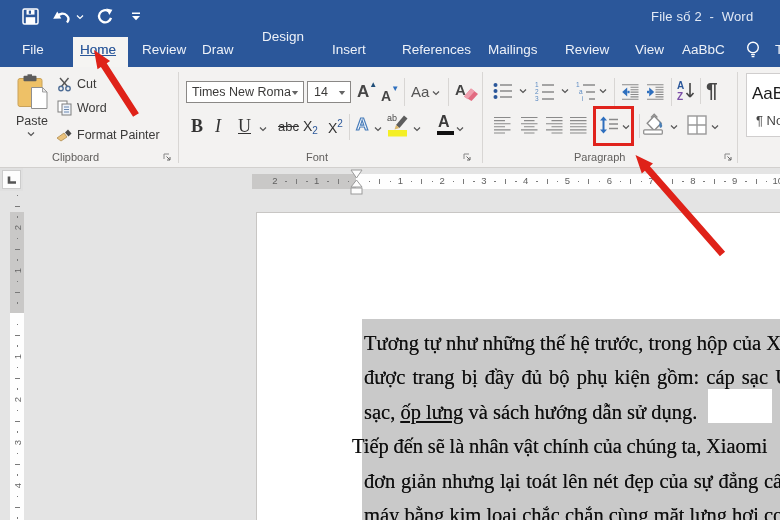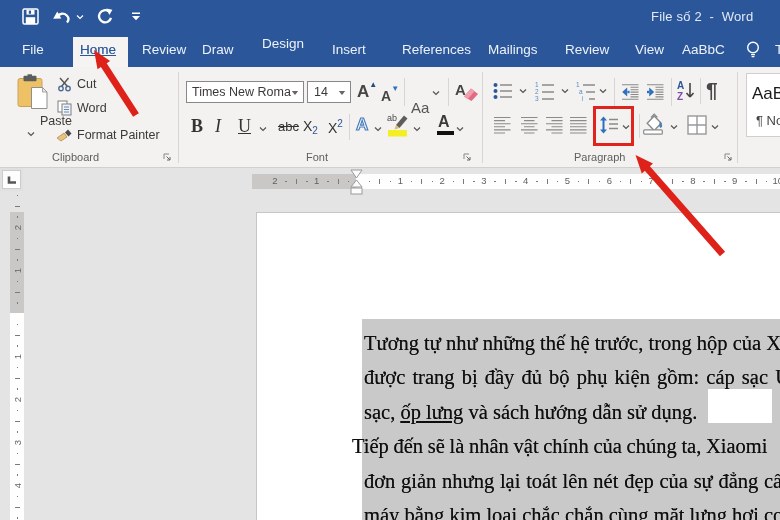--- a/index.html
+++ b/index.html
@@ -58,21 +58,21 @@
   </svg>
 </div>
 <div class="abs titletext">File số 2&nbsp; -&nbsp; Word</div>
 
 <div class="abs tabbar"></div>
 <div class="abs hometab"></div>
 <div class="tab" style="left:22px; top:33px;">File</div>
 <div class="tab" style="left:80px; top:33px; color:#2b579a; text-shadow:0 0 0.5px rgba(43,87,154,0.5);text-decoration:underline;">Home</div>
 <div class="tab" style="left:142px; top:33px;">Review</div>
 <div class="tab" style="left:202px; top:33px;">Draw</div>
-<div class="tab" style="left:262px; top:27px;">Design</div>
+<div class="tab" style="left:262px; top:20px;">Design</div>
 <div class="tab" style="left:332px; top:33px;">Insert</div>
 <div class="tab" style="left:402px; top:33px;">References</div>
 <div class="tab" style="left:488px; top:33px;">Mailings</div>
 <div class="tab" style="left:565px; top:33px;">Review</div>
 <div class="tab" style="left:635px; top:33px;">View</div>
 <div class="tab" style="left:682px; top:33px;">AaBbC</div>
 <div class="abs" style="left:746px; top:41px;">
   <svg width="14" height="19" viewBox="0 0 14 19">
     <circle cx="7" cy="6.5" r="5.3" fill="none" stroke="#fff" stroke-width="1.4"></circle>
     <path d="M4.9 11.5 L9.1 11.5 M5.1 13.6 L8.9 13.6 M5.6 15.6 L8.4 15.6" stroke="#fff" stroke-width="1.2"></path>
@@ -84,21 +84,21 @@
 
 <div class="abs" style="left:17px; top:74px;">
   <svg width="31" height="36" viewBox="0 0 31 36">
     <rect x="10.5" y="0.3" width="4.5" height="3" fill="#5c5c5c"></rect>
     <rect x="1" y="4.5" width="24" height="28" rx="2" fill="#eec167" stroke="#c9a25a" stroke-width="1"></rect>
     <rect x="6.5" y="1.8" width="13" height="5.4" rx="1" fill="#5c5c5c"></rect>
     <path d="M14.5 13.5 L25.5 13.5 L30 18 L30 34.5 L14.5 34.5 Z" fill="#fff" stroke="#8f8f8f" stroke-width="1"></path>
     <path d="M25.5 13.5 L25.5 18 L30 18 Z" fill="#ececec" stroke="#8f8f8f" stroke-width="0.8"></path>
   </svg>
 </div>
-<div class="abs" style="left:16px; top:114px; width:30px; text-align:center; font-size:12.5px; color:#3b3a39;margin-left:24px;">Paste</div>
+<div class="abs" style="left:16px; top:114px; width:30px; text-align:center; font-size:12.5px; color:#3b3a39;">Paste</div>
 <div class="abs" style="left:27px; top:131px;">
   <svg width="8" height="6" viewBox="0 0 8 6">
       <path d="M1 1.5 L4 4.5 L7 1.5" fill="none" stroke="#555" stroke-width="1.2"></path>
     </svg>
 </div>
 
 <div class="abs" style="left:57px; top:77px;">
   <svg width="16" height="15" viewBox="0 0 16 15">
     <path d="M3 1 L10.5 9.5 M11.5 1 L4.5 9.5" stroke="#555" stroke-width="1.4"></path>
     <circle cx="4" cy="11.5" r="2.2" fill="none" stroke="#4f6e96" stroke-width="1.4"></circle>
@@ -140,21 +140,21 @@
 </div>
 <div class="combo" style="left:307px; top:81px; width:44px; height:22px; font-size:12.5px; line-height:20px; padding-left:6px;">14
   <svg style="position:absolute; right:4px; top:8px;" width="8" height="6" viewBox="0 0 8 6">
       <path d="M0.8 1 L7.2 1 L4 5 Z" fill="#666"></path>
     </svg>
 </div>
 
 <div class="abs" style="left:357px; top:80px; font-size:17px; font-weight:bold; color:#454545;">A<span style="font-size:8px; color:#1f4e79; vertical-align:10px;">▲</span></div>
 <div class="abs" style="left:381px; top:84px; font-size:14px; font-weight:bold; color:#454545;">A<span style="font-size:8px; color:#2e6fbe; vertical-align:10px;">▼</span></div>
 <div class="gsep" style="left:404px; top:78px; height:28px;"></div>
-<div class="abs" style="left:411px; top:83px; font-size:15px; color:#555;margin-top:16px;">Aa</div>
+<div class="abs" style="left:411px; top:83px; font-size:15px; color:#555;">Aa</div>
 <div class="abs" style="left:432px; top:90px;">
   <svg width="8" height="6" viewBox="0 0 8 6">
       <path d="M1 1.5 L4 4.5 L7 1.5" fill="none" stroke="#555" stroke-width="1.2"></path>
     </svg>
 </div>
 <div class="gsep" style="left:448px; top:78px; height:28px;"></div>
 <div class="abs" style="left:455px; top:81px; font-size:15px; font-weight:bold; color:#454545;">A</div>
 <div class="abs" style="left:463px; top:87px;">
   <svg width="16" height="15" viewBox="0 0 16 15">
       <path d="M1 9.5 L8 1.5 L15 7 L8.5 14 Z" fill="#e26b81" rx="2"></path>

